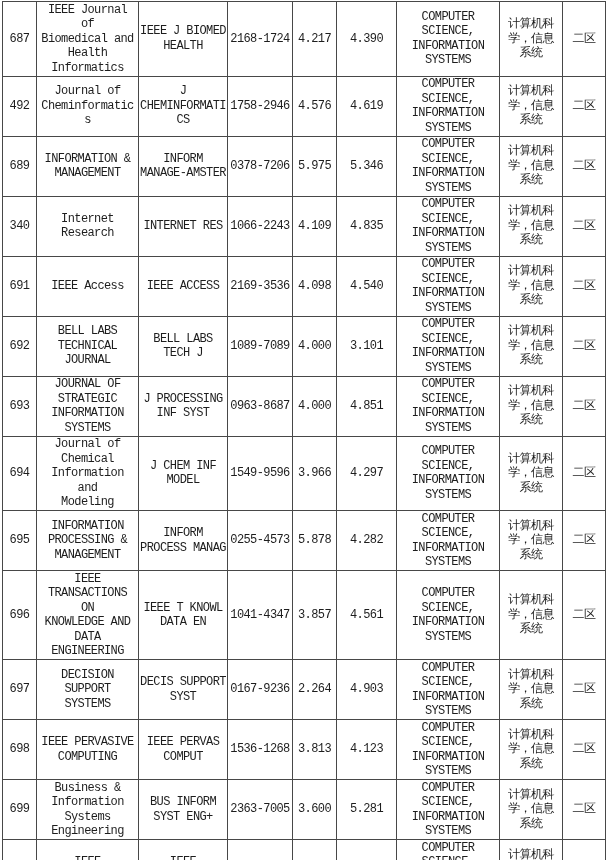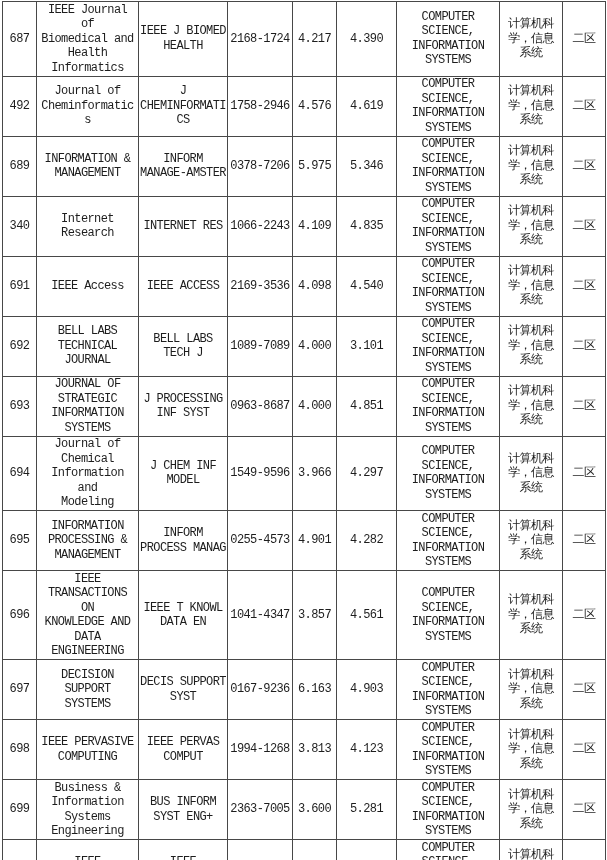--- a/index.html
+++ b/index.html
@@ -224,21 +224,21 @@
   </tr>
 
   <tr>
     <td class="nowrap">695</td>
     <td>INFORMATION
 PROCESSING &amp;
 MANAGEMENT</td>
     <td>INFORM
 PROCESS MANAG</td>
     <td class="nowrap">0255-4573</td>
-    <td class="nowrap">4.901</td>
+    <td class="nowrap">5.878</td>
     <td class="nowrap">4.282</td>
     <td>COMPUTER
 SCIENCE,
 INFORMATION
 SYSTEMS</td>
     <td>计算机科
 学，信息
 系统</td>
     <td>二区</td>
   </tr>
@@ -265,39 +265,39 @@
     <td>二区</td>
   </tr>
 
   <tr>
     <td class="nowrap">697</td>
     <td>DECISION
 SUPPORT SYSTEMS</td>
     <td>DECIS SUPPORT
 SYST</td>
     <td class="nowrap">0167-9236</td>
-    <td class="nowrap">6.163</td>
+    <td class="nowrap">2.264</td>
     <td class="nowrap">4.903</td>
     <td>COMPUTER
 SCIENCE,
 INFORMATION
 SYSTEMS</td>
     <td>计算机科
 学，信息
 系统</td>
     <td>二区</td>
   </tr>
 
   <tr>
     <td class="nowrap">698</td>
     <td>IEEE PERVASIVE
 COMPUTING</td>
     <td>IEEE PERVAS
 COMPUT</td>
-    <td class="nowrap">1994-1268</td>
+    <td class="nowrap">1536-1268</td>
     <td class="nowrap">3.813</td>
     <td class="nowrap">4.123</td>
     <td>COMPUTER
 SCIENCE,
 INFORMATION
 SYSTEMS</td>
     <td>计算机科
 学，信息
 系统</td>
     <td>二区</td>

